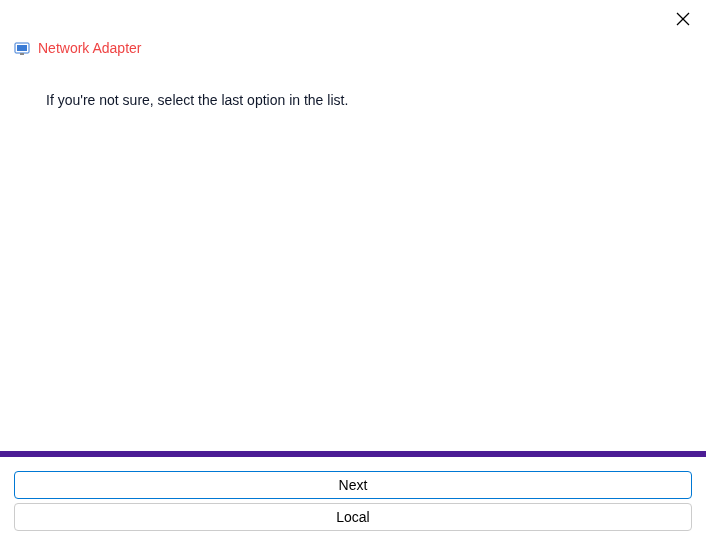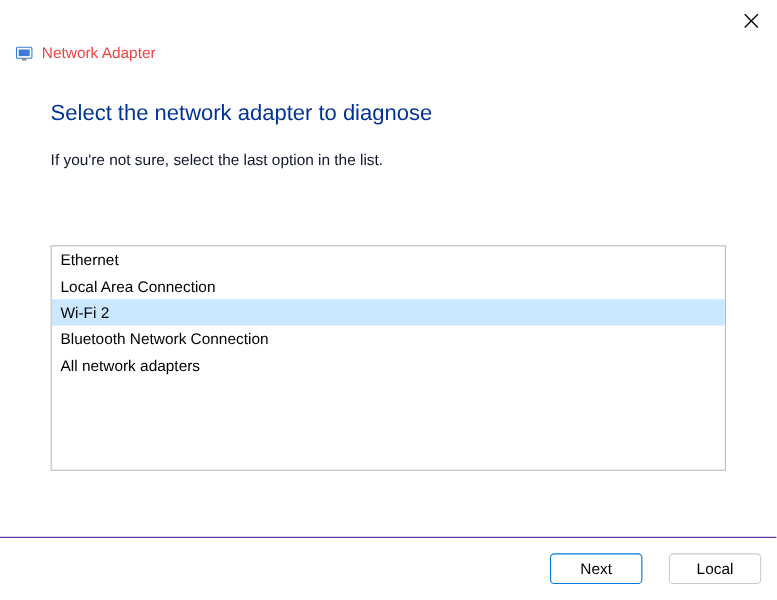--- a/index.html
+++ b/index.html
@@ -71,25 +71,26 @@
       cursor: pointer;
     }
     .list-item.selected {
       background: #cce8ff;
     }
     .footer {
       position: absolute;
       bottom: 0;
       left: 0;
       right: 0;
-      border-top: 1px solid #4c1d95;
+      border-top: 6px solid #4c1d95;
       padding: 14px 14px;
       display: flex;
       justify-content: flex-end;
-      gap: 24px;
+      gap: 4px;
+      flex-direction: column;
     }
     .btn {
       min-width: 84px;
       height: 28px;
       border: 1px solid #ccc;
       border-radius: 4px;
       background: #fff;
       font-size: 14px;
       font-family: inherit;
       cursor: pointer;
@@ -114,28 +115,20 @@
     <svg viewBox="0 0 16 16">
       <rect x="1" y="3" width="14" height="10" rx="1" fill="#fff" stroke="#3a7bd5" stroke-width="1"></rect>
       <rect x="3" y="5" width="10" height="6" fill="#3a7bd5"></rect>
       <rect x="6" y="13" width="4" height="2" fill="#888"></rect>
     </svg>
   </span>
   <span class="header-title">Network Adapter</span>
 </div>
 
 <div class="main-area">
-  <h1 class="heading">Select the network adapter to diagnose</h1>
   <p class="instruction">If you're not sure, select the last option in the list.</p>
 
-  <div class="listbox">
-    <div class="list-item">Ethernet</div>
-    <div class="list-item">Local Area Connection</div>
-    <div class="list-item selected">Wi-Fi 2</div>
-    <div class="list-item">Bluetooth Network Connection</div>
-    <div class="list-item">All network adapters</div>
-  </div>
 </div>
 
 <div class="footer">
   <button class="btn primary">Next</button>
   <button class="btn">Local</button>
 </div>
 
 </body></html>

